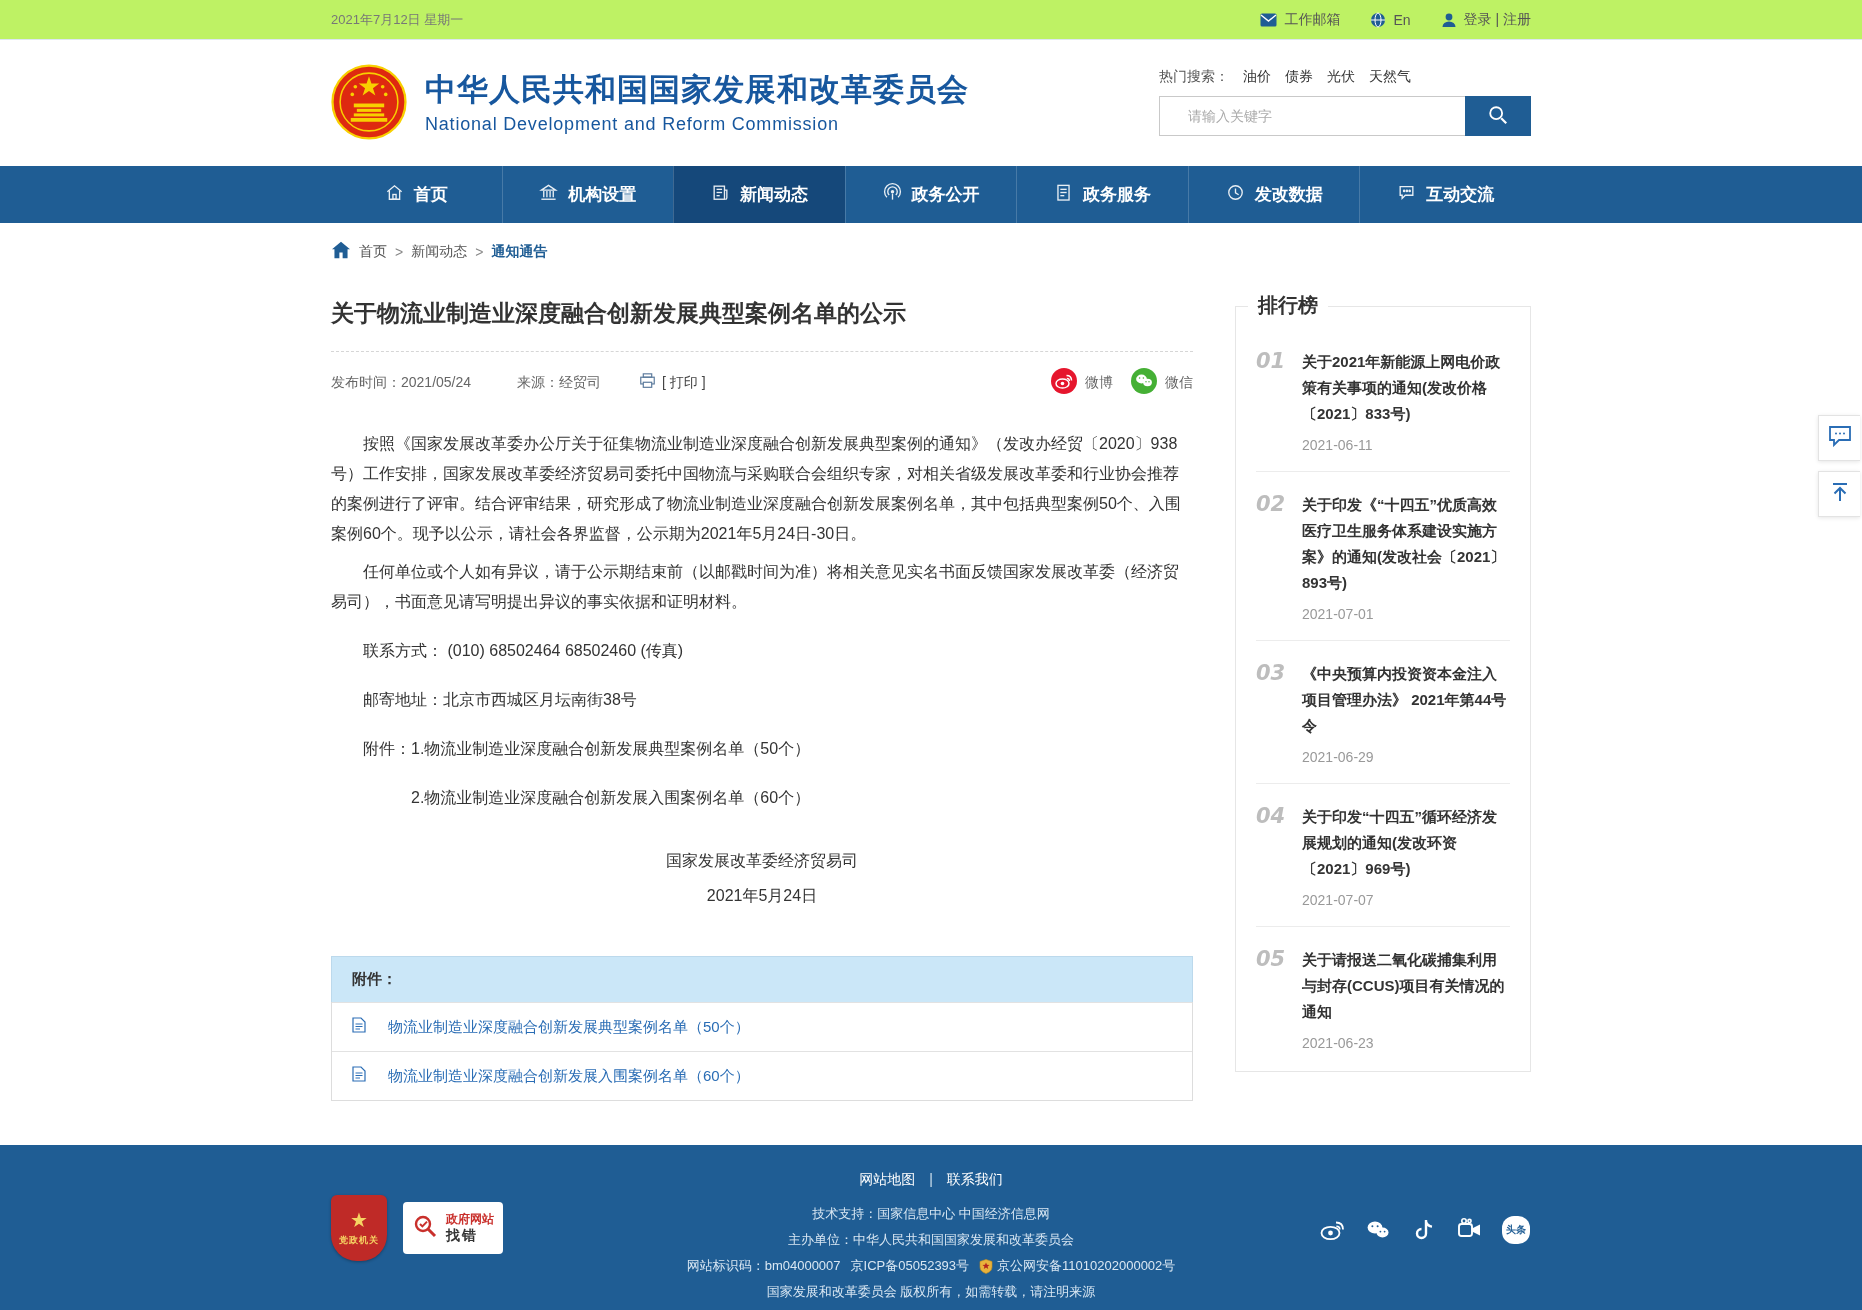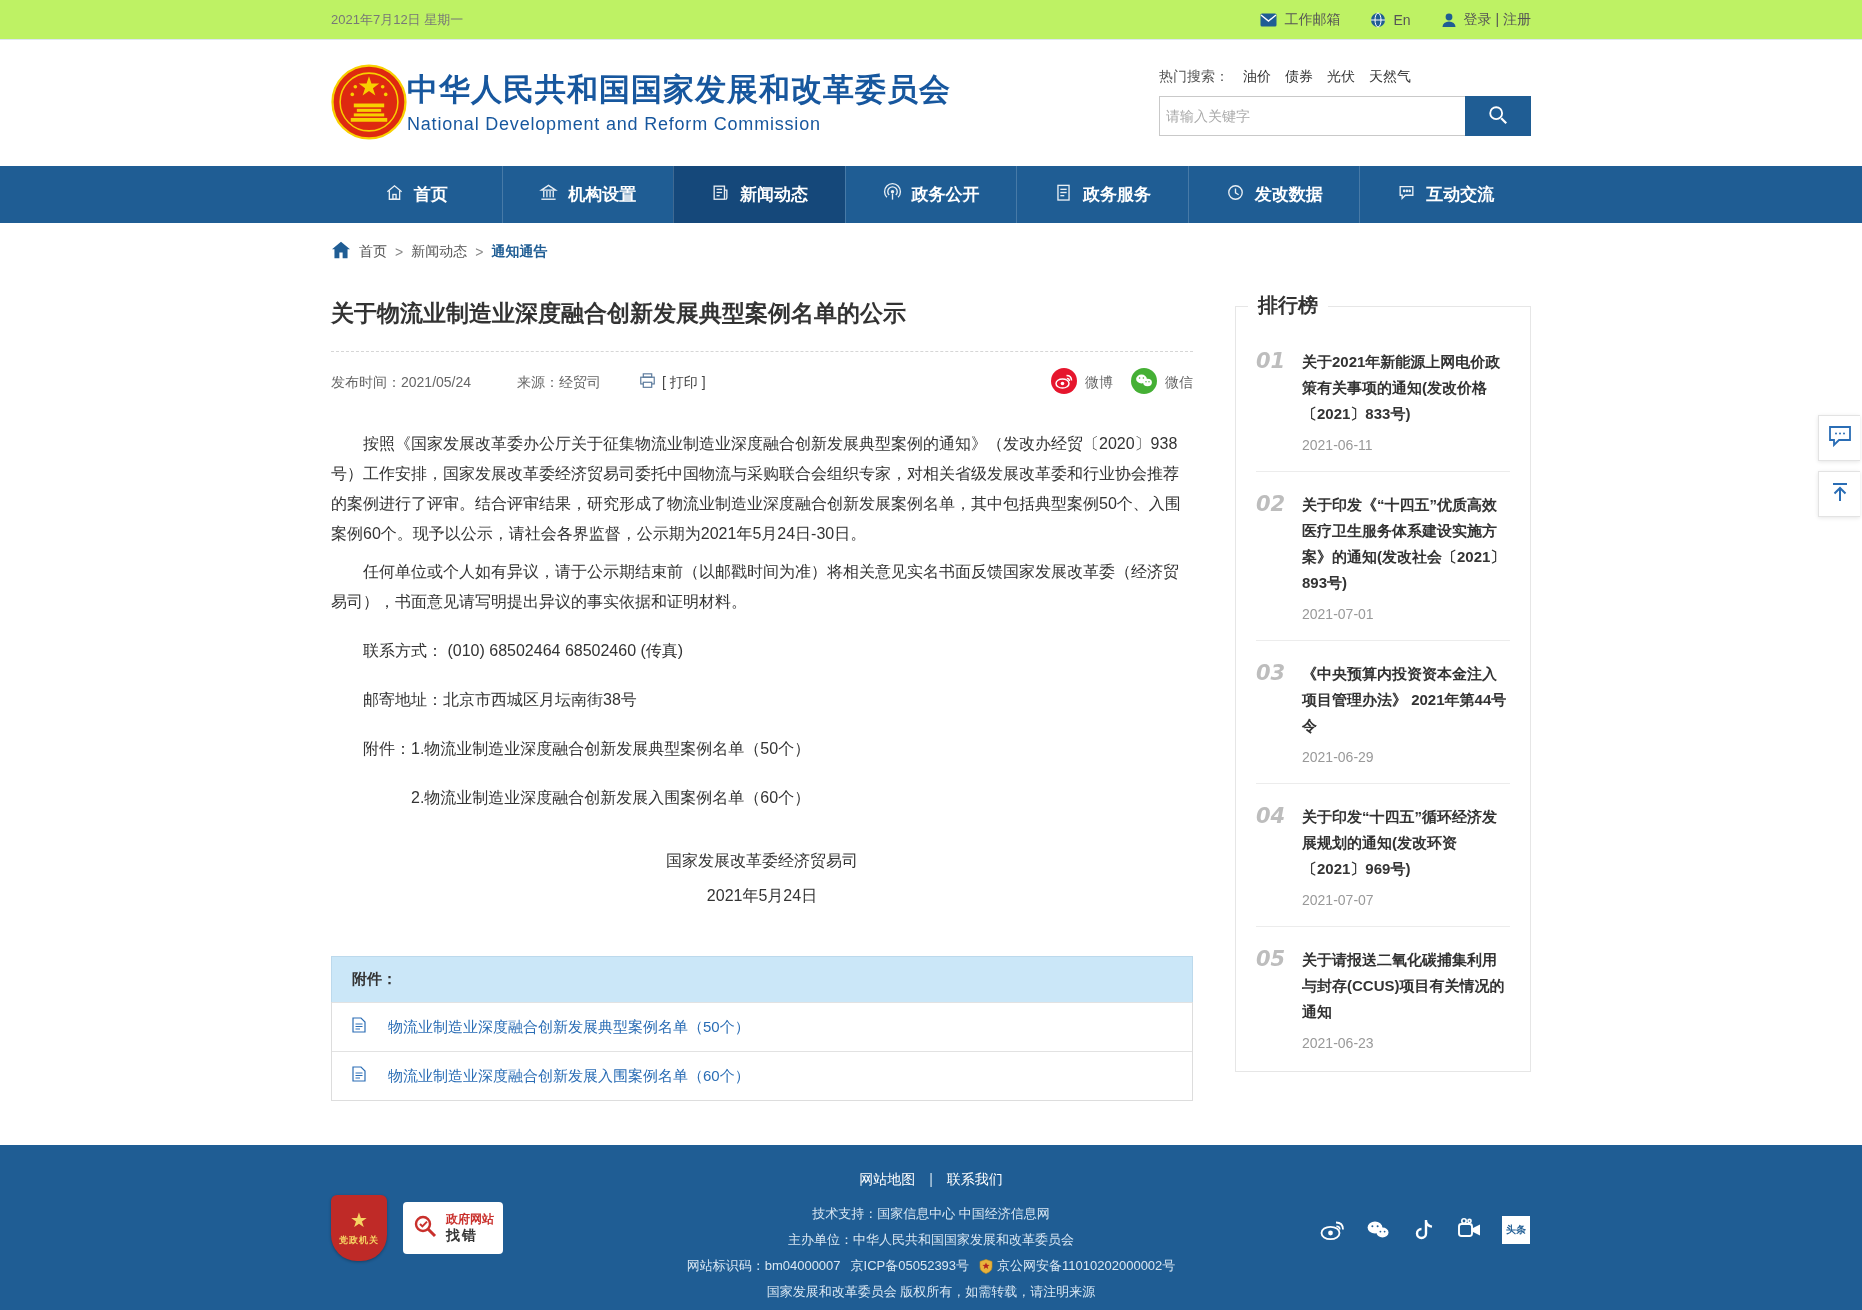--- a/index.html
+++ b/index.html
@@ -16,29 +16,29 @@
   .topbar .w { height:100%; display:flex; align-items:center; justify-content:space-between; }
   .tb-date { font-size:13px; color:#777; }
   .tb-right { display:flex; align-items:center; gap:30px; }
   .tb-item { display:flex; align-items:center; gap:7px; font-size:14px; color:#555; cursor:pointer; }
   .tb-item svg { display:block; }
 
   
   .header .w { display:flex; align-items:center; justify-content:space-between; padding:24px 0 26px; }
   .logo-wrap { display:flex; align-items:center; cursor:pointer; }
   .emblem { width:76px; height:76px; flex:none; }
-  .site-titles { }
+  .site-titles { margin-left:18px; }
   .site-cn { font-size:31px; font-weight:700; color:#17579e; letter-spacing:1px; }
   .site-en { font-size:18px; color:#17579e; letter-spacing:.8px; margin-top:3px; }
   .search-area { width:372px; }
   .hot-row { font-size:14px; color:#444; margin-bottom:10px; display:flex; gap:14px; }
   .hot-label { color:#555; }
   .hot-link { color:#333; cursor:pointer; }
   .search-row { display:flex; }
-  .search-input { flex:1; height:40px; border:1px solid #c9c9c9; border-right:none; padding:0 6px; font-size:14px; color:#333; outline:none; }
+  .search-input { flex:1; height:40px; border:1px solid #c9c9c9; border-right:none; padding:0 28px; font-size:14px; color:#333; outline:none; }
   .search-input::placeholder { color:#aaa; }
   .search-btn { width:66px; height:40px; background:#1f5d94; border:none; cursor:pointer; display:flex; align-items:center; justify-content:center; }
 
   
   .nav { background:#1f5d94; height:57px; }
   .nav .w { display:flex; height:100%; }
   .nav-item { flex:1; display:flex; align-items:center; justify-content:center; gap:10px;
     color:#fff; font-size:17px; font-weight:700; cursor:pointer; position:relative; }
   .nav-item + .nav-item { border-left:1px solid rgba(255,255,255,.18); }
   .nav-item.active { background:#15487a; }
@@ -97,21 +97,21 @@
   .f-badges { position:absolute; left:0; top:24px; display:flex; align-items:center; gap:16px; }
   .badge-shield { width:56px; height:66px; background:#bf2a27; border-radius:6px 6px 26px 26px; display:flex; flex-direction:column; align-items:center; justify-content:center; gap:4px; box-shadow:0 1px 3px rgba(0,0,0,.3); }
   .badge-shield .star { color:#f6d463; font-size:20px; line-height:1; }
   .badge-shield .txt { color:#f6d463; font-size:9px; font-weight:700; letter-spacing:1px; }
   .badge-zc { width:100px; height:52px; background:#fff; border-radius:4px; display:flex; align-items:center; justify-content:center; gap:8px; }
   .badge-zc .zc-txt { text-align:left; line-height:1.2; }
   .zc-1 { color:#c9302c; font-size:12px; font-weight:700; }
   .zc-2 { color:#333; font-size:14px; font-weight:700; letter-spacing:2px; }
   .f-icons { position:absolute; right:0; top:44px; display:flex; align-items:center; gap:16px; }
   .f-ic { width:30px; height:30px; display:flex; align-items:center; justify-content:center; cursor:pointer; }
-  .tt-box { width:28px; height:28px; background:#fff; border-radius:0; display:flex; align-items:center; justify-content:center; font-size:10px; font-weight:700; color:#1f5d94; }
+  .tt-box { width:28px; height:28px; background:#fff; border-radius:12px; display:flex; align-items:center; justify-content:center; font-size:10px; font-weight:700; color:#1f5d94; }
 
   
   .floaters { position:absolute; right:0; top:415px; width:44px; }
   .float-btn { width:42px; height:46px; background:#fff; border:1px solid #e3e3e3; border-right:none;
     display:flex; align-items:center; justify-content:center; margin-bottom:10px; cursor:pointer;
     box-shadow:0 1px 4px rgba(0,0,0,.10); }
 </style>
 </head>
 <body>
 

